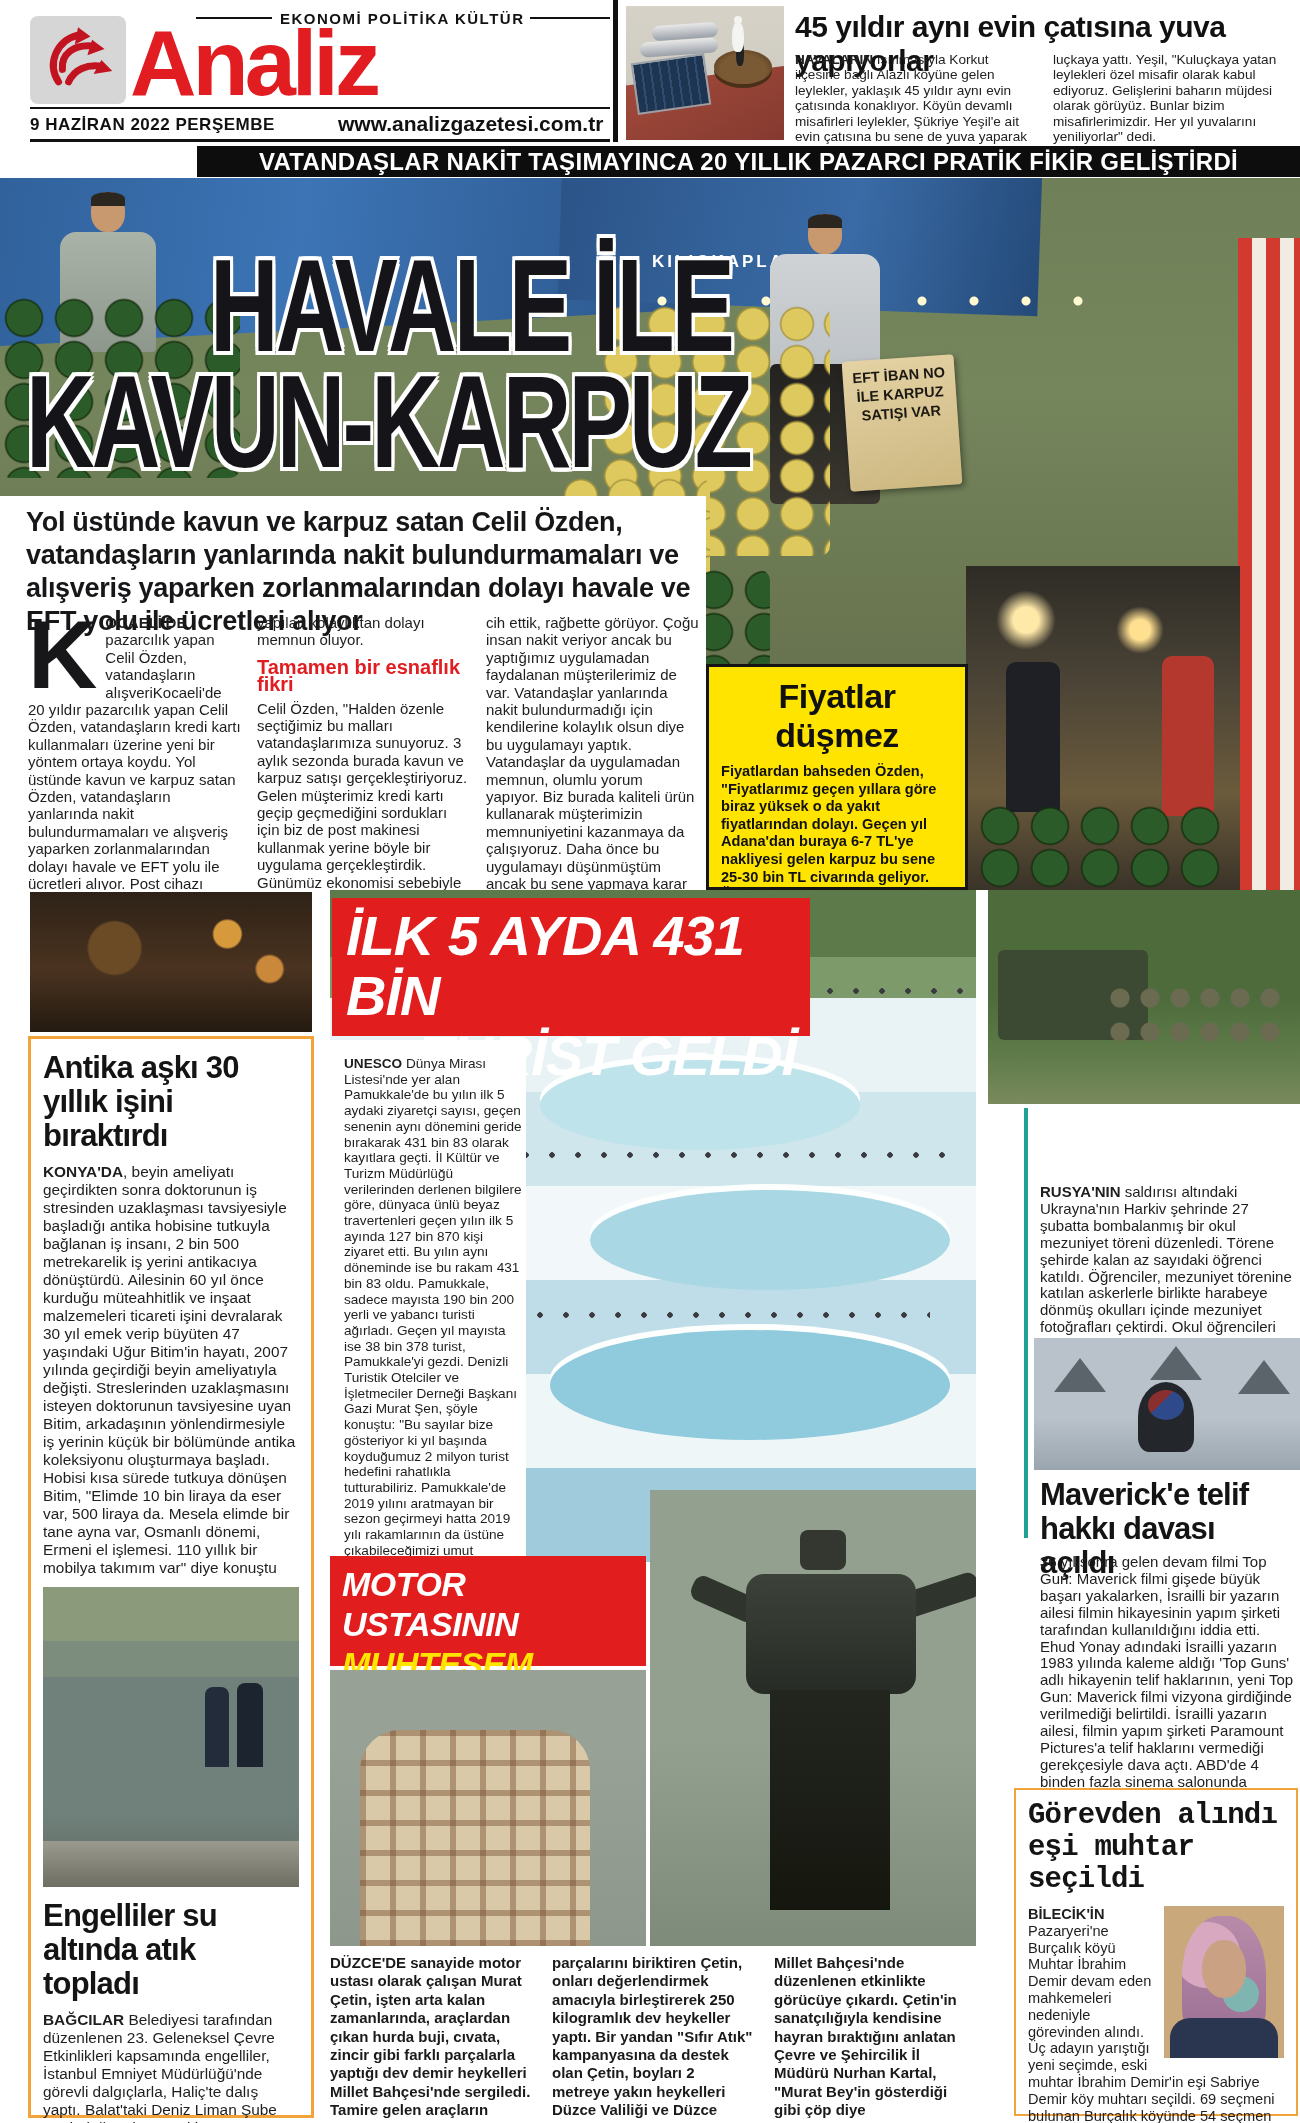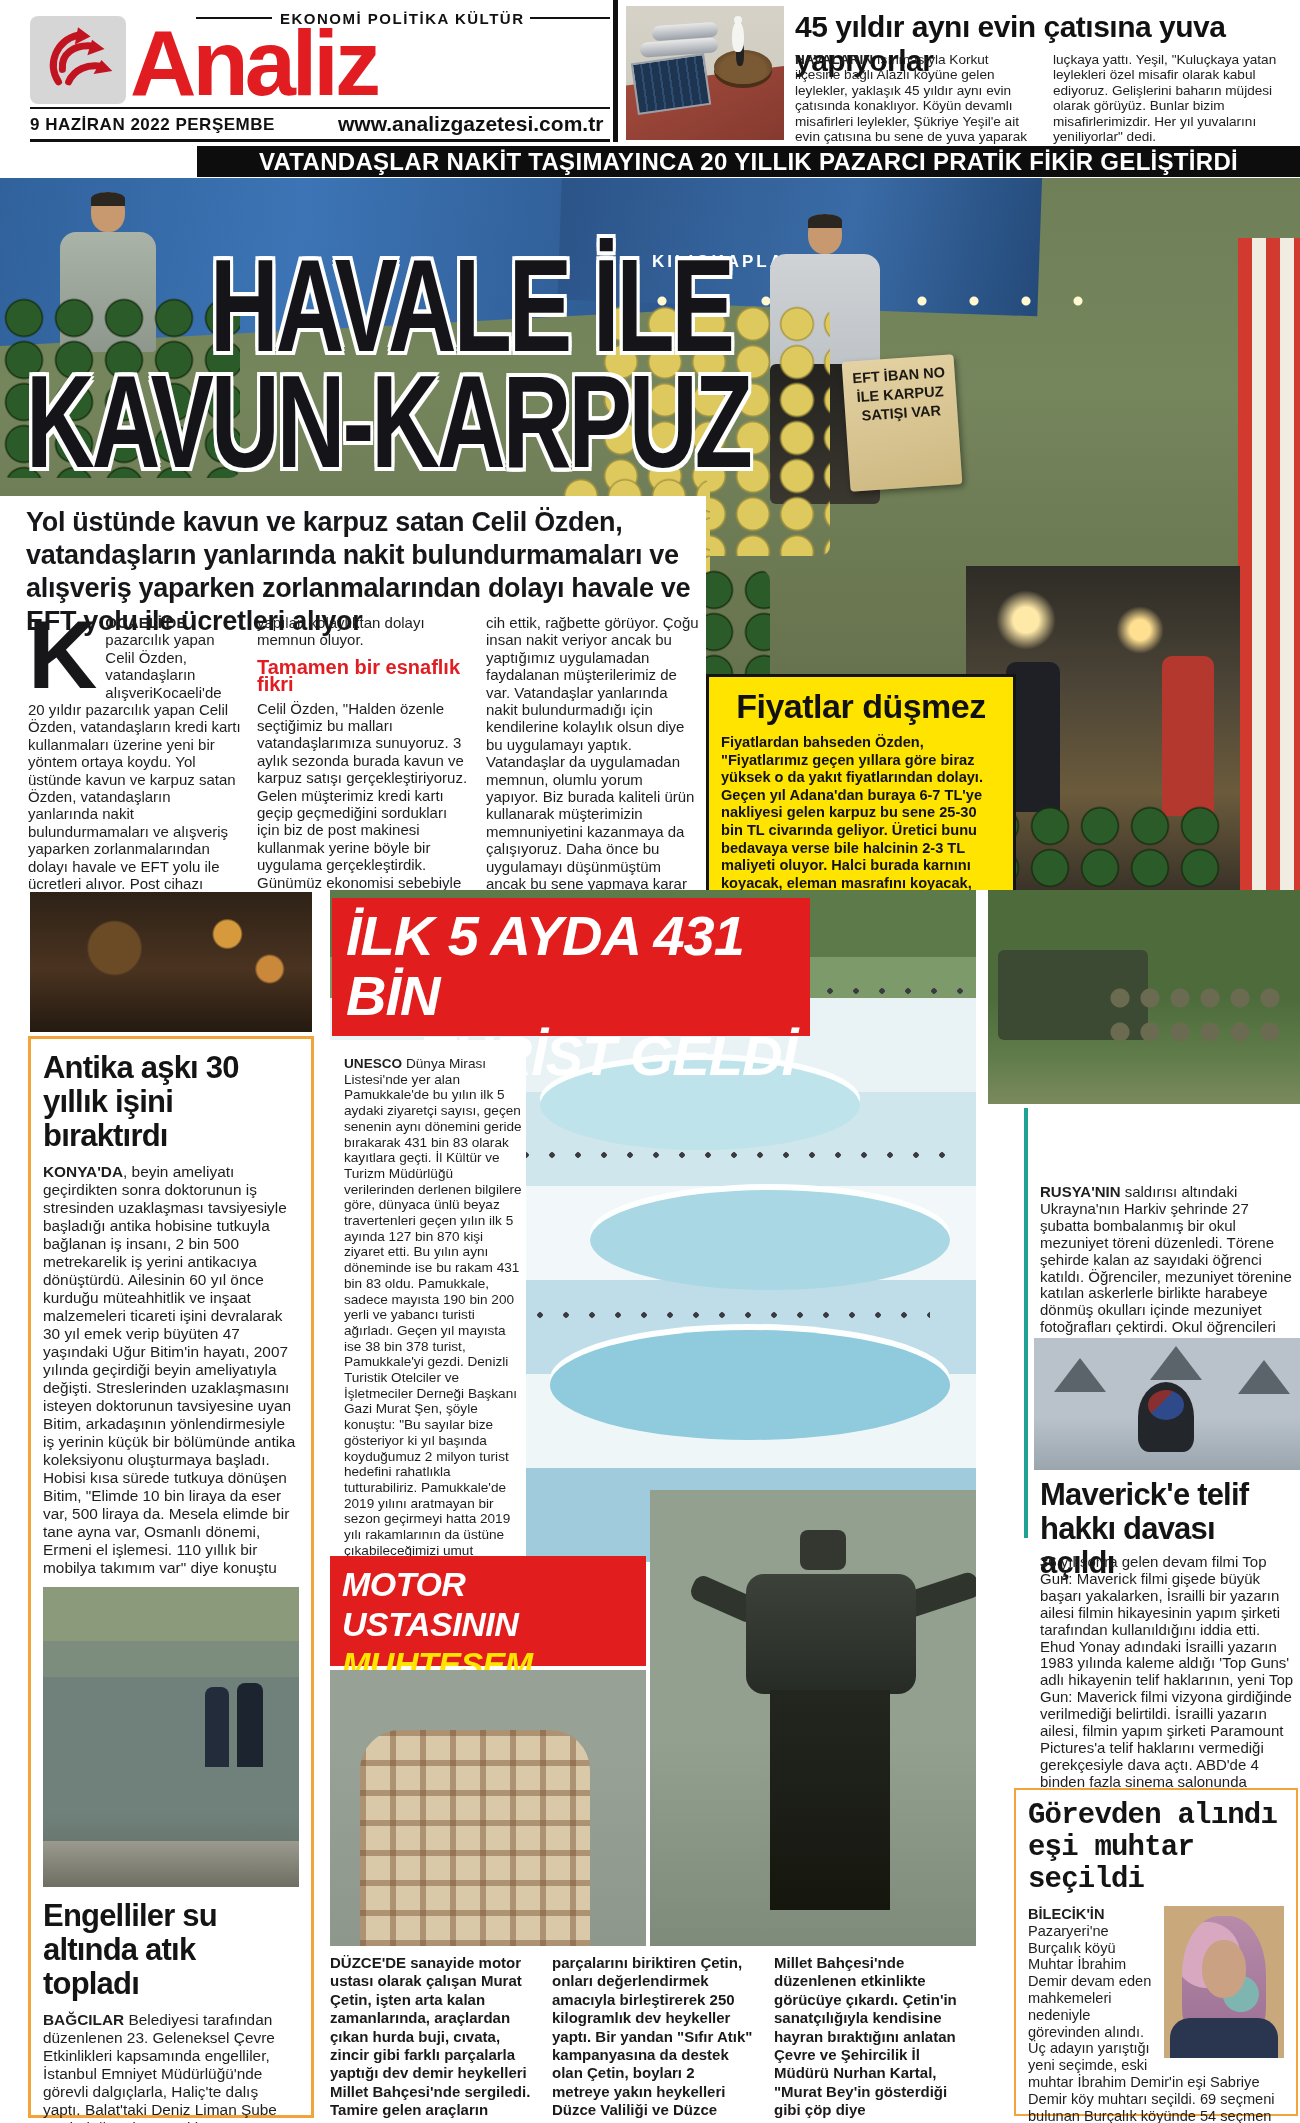--- a/index.html
+++ b/index.html
@@ -222,21 +222,21 @@
         </div>
         <div class="main-col">
           <p>yapılan kolaylıktan dolayı memnun oluyor.</p>
           <p class="subhead-red">Tamamen bir esnaflık fikri</p>
           <p>Celil Özden, "Halden özenle seçtiğimiz bu malları vatandaşlarımıza sunuyoruz. 3 aylık sezonda burada kavun ve karpuz satışı gerçekleştiriyoruz. Gelen müşterimiz kredi kartı geçip geçmediğini sordukları için biz de post makinesi kullanmak yerine böyle bir uygulama gerçekleştirdik. Günümüz ekonomisi sebebiyle çoğu müşterimiz kredi kartı kullanıyor. Biz de EFT ve IBAN numarası uygulamasını kullanarak satış yapmayı ter-</p>
         </div>
         <div class="main-col">cih ettik, rağbette görüyor. Çoğu insan nakit veriyor ancak bu yaptığımız uygulamadan faydalanan müşterilerimiz de var. Vatandaşlar yanlarında nakit bulundurmadığı için kendilerine kolaylık olsun diye bu uygulamayı yaptık. Vatandaşlar da uygulamadan memnun, olumlu yorum yapıyor. Biz burada kaliteli ürün kullanarak müşterimizin memnuniyetini kazanmaya da çalışıyoruz. Daha önce bu uygulamayı düşünmüştüm ancak bu sene yapmaya karar verdim, daha önce hiçbir yerde yapılmamış bir uygulama. Tamamen bir esnaflık fikri" dedi.</div>
       </div>
     </div>
 
-    <div class="abs yellow-box" style="left:706px; top:496px; width:310px; height:226px;">
+    <div class="abs yellow-box" style="left:706px; top:486px; width:262px; height:226px;">
       <h2>Fiyatlar düşmez</h2>
       <p>Fiyatlardan bahseden Özden, "Fiyatlarımız geçen yıllara göre biraz yüksek o da yakıt fiyatlarından dolayı. Geçen yıl Adana'dan buraya 6-7 TL'ye nakliyesi gelen karpuz bu sene 25-30 bin TL civarında geliyor. Üretici bunu bedavaya verse bile halcinin 2-3 TL maliyeti oluyor. Halci burada karnını koyacak, eleman masrafını koyacak, ben de burada kârımı koyacağım. Bu sefer ne oluyor, maliyet ister istemez yükseliyor. Fiyatların düşeceğini düşünmüyorum" diye konuştu</p>
     </div>
   </div>
 
   <div class="photo antika-photo" style="left:30px; top:892px; width:282px; height:140px;"></div>
   <div class="abs orange-box" style="left:28px; top:1036px; width:286px; height:1082px;">
     <h3 class="sec-headline">Antika aşkı 30 yıllık işini bıraktırdı</h3>
     <p class="sec-body"><b class="bold-lead">KONYA'DA</b><span>, beyin ameliyatı geçirdikten sonra doktorunun iş stresinden uzaklaşması tavsiyesiyle başladığı antika hobisine tutkuyla bağlanan iş insanı, 2 bin 500 metrekarelik iş yerini antikacıya dönüştürdü. Ailesinin 60 yıl önce kurduğu müteahhitlik ve inşaat malzemeleri ticareti işini devralarak 30 yıl emek verip büyüten 47 yaşındaki Uğur Bitim'in hayatı, 2007 yılında geçirdiği beyin ameliyatıyla değişti. Streslerinden uzaklaşmasını isteyen doktorunun tavsiyesine uyan Bitim, arkadaşının yönlendirmesiyle iş yerinin küçük bir bölümünde antika koleksiyonu oluşturmaya başladı. Hobisi kısa sürede tutkuya dönüşen Bitim, "Elimde 10 bin liraya da eser var, 500 liraya da. Mesela elimde bir tane ayna var, Osmanlı dönemi, Ermeni el işlemesi. 110 yıllık bir mobilya takımım var" diye konuştu</span></p>
     <div class="diving-photo">

